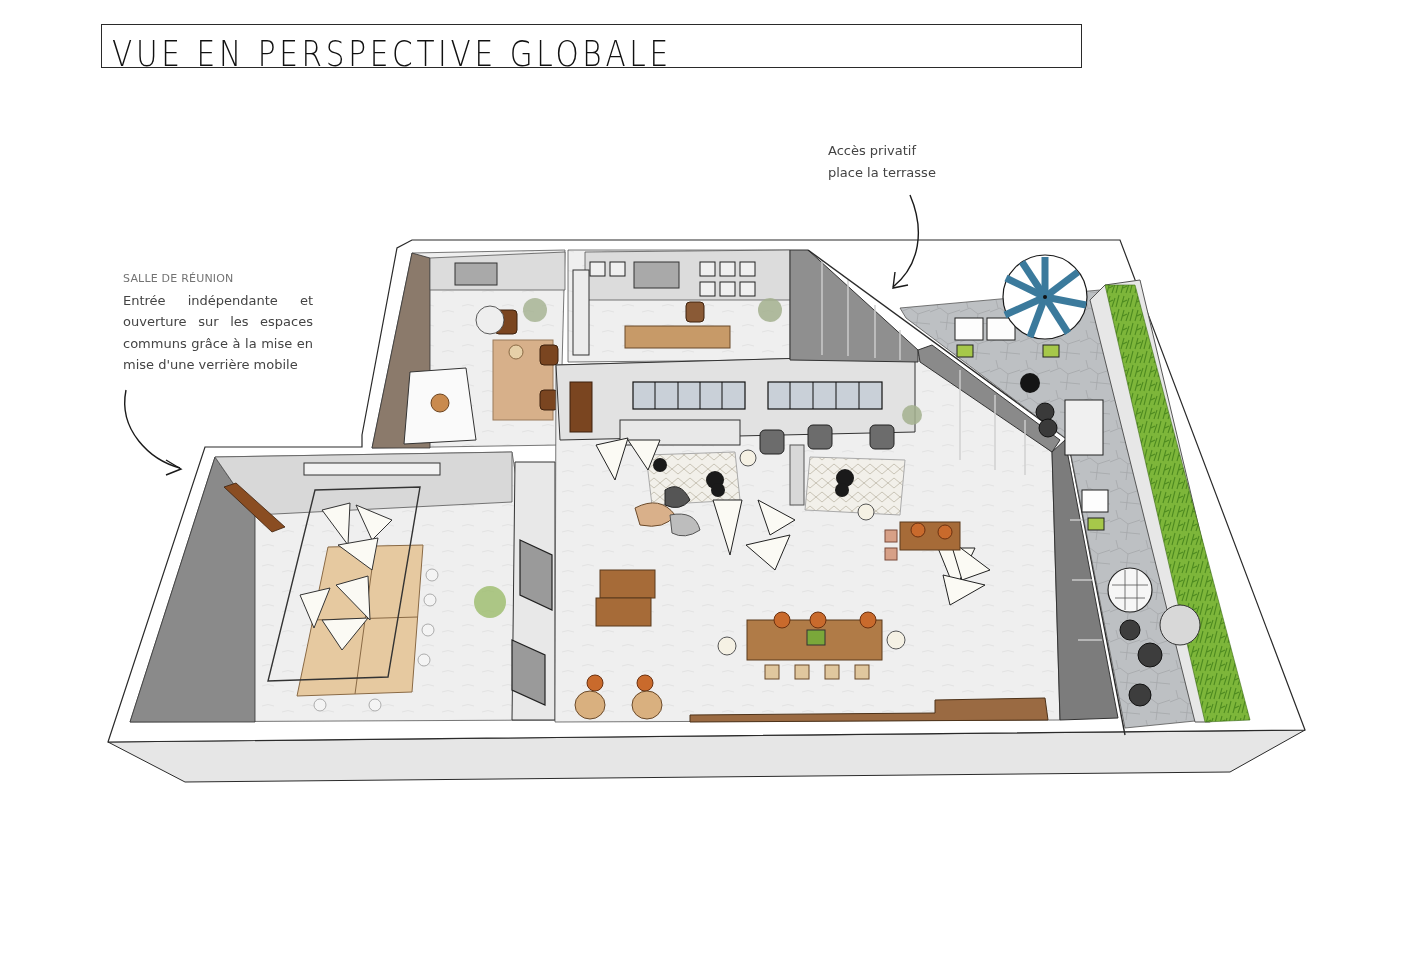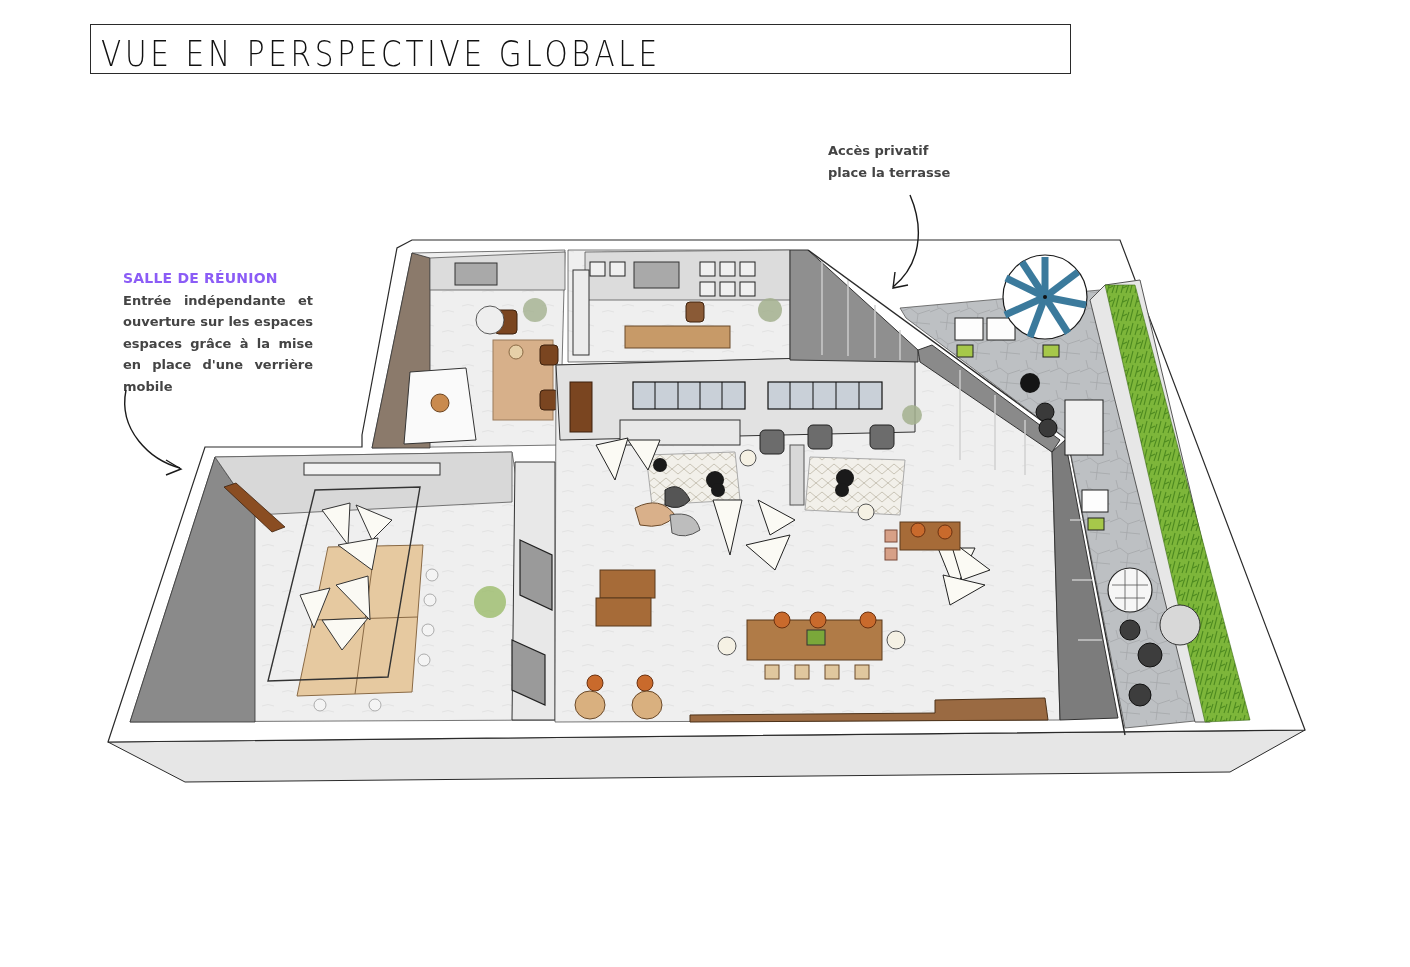--- a/index.html
+++ b/index.html
@@ -1,40 +1,40 @@
 <!DOCTYPE html>
 <html><head>
 <meta charset="utf-8">
 <style>
   html, body { margin: 0; padding: 0; background: #ffffff; }
   body { width: 1410px; height: 967px; position: relative; overflow: hidden;
          font-family: "DejaVu Sans", sans-serif; }
-  .title-box { position: absolute; left: 90px; top: 24px; width: 981px; height: 50px;
+  .title-box { position: absolute; left: 101px; top: 24px; width: 981px; height: 44px;
                border: 1.5px solid #2a2a2a; box-sizing: border-box; }
   .title-text { position: absolute; left: 10px; top: 8px; font-family: "DejaVu Sans", sans-serif;
                 font-weight: 200; font-size: 36px; letter-spacing: 4.5px; color: #111;
                 transform: scaleX(0.82); transform-origin: left center; white-space: nowrap; }
   .note { position: absolute; font-family: "DejaVu Sans", sans-serif; color: #444;
-          font-size: 13px; line-height: 21.5px; font-weight: bold; }
+          font-size: 13px; line-height: 21.5px; }
   .note-meeting { left: 123px; top: 268px; width: 190px; }
-  .note-meeting .heading { color: #8b5cf6; font-size: 14px; letter-spacing: 0.2px; }
+  .note-meeting .heading { color: #737373; font-size: 11px; letter-spacing: 0.2px; }
   .note-meeting .body { text-align: justify; }
   .note-terrace { left: 828px; top: 140px; width: 140px; }
   svg.plan { position: absolute; left: 0; top: 0; }
 </style>
 </head>
 <body>
 
 <div class="title-box">
   <div class="title-text">VUE EN PERSPECTIVE GLOBALE</div>
 </div>
 
 <div class="note note-meeting">
   <div class="heading">SALLE DE RÉUNION</div>
-  <div class="body">Entrée indépendante et ouverture sur les espaces espaces grâce à la mise en place d'une verrière mobile</div>
+  <div class="body">Entrée indépendante et ouverture sur les espaces communs grâce à la mise en mise d'une verrière mobile</div>
 </div>
 
 <div class="note note-terrace">
   <div>Accès privatif</div>
   <div>place la terrasse</div>
 </div>
 
 <svg class="plan" width="1410" height="967" viewBox="0 0 1410 967">
   <defs>
     <pattern id="stone" width="30" height="30" patternUnits="userSpaceOnUse">

